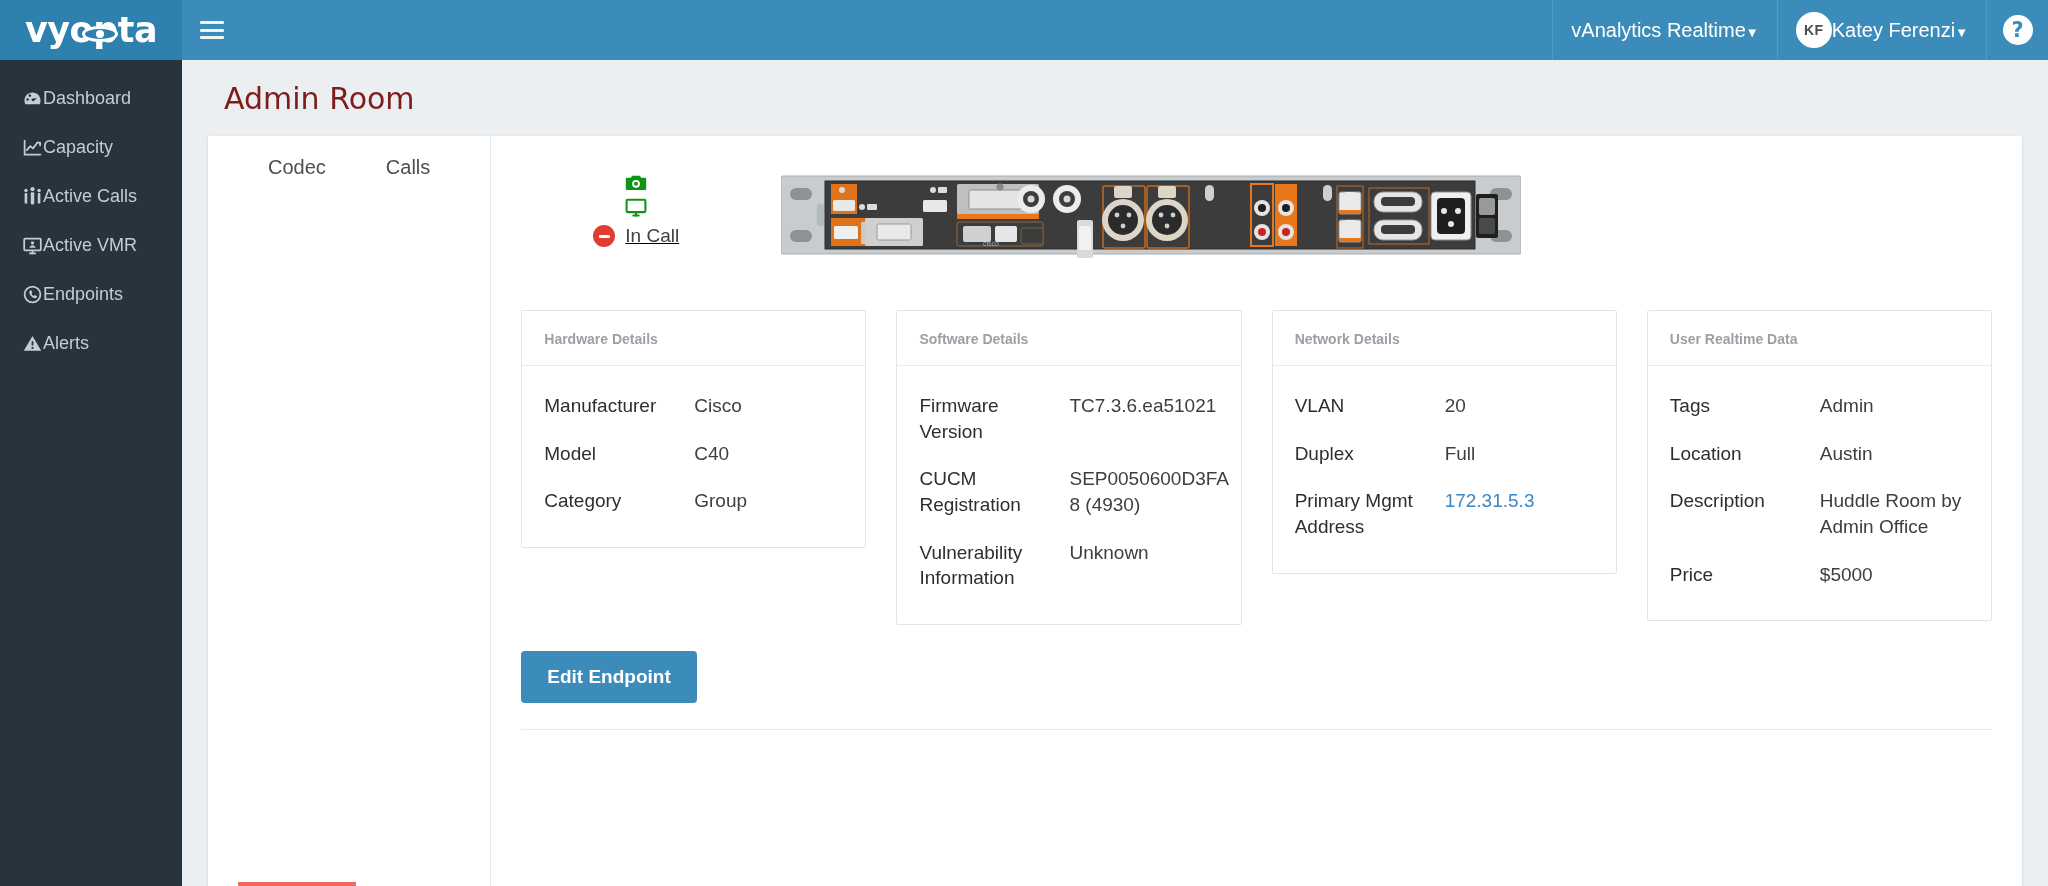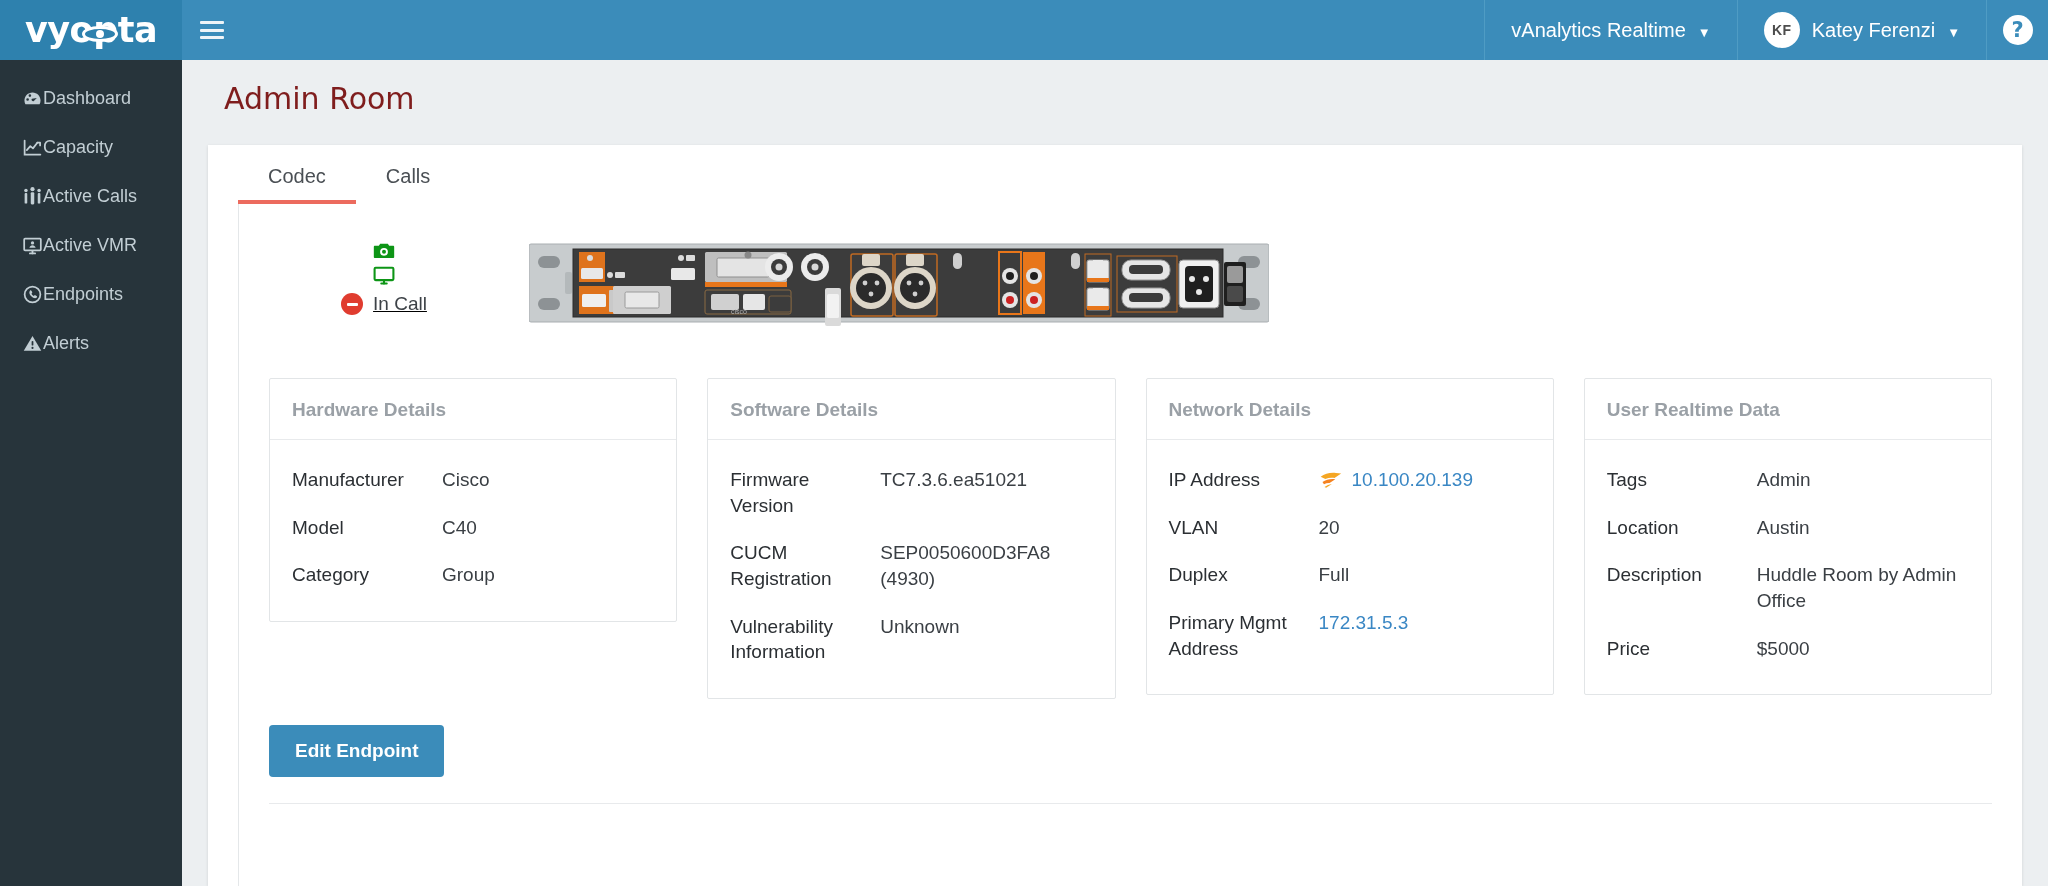--- a/index.html
+++ b/index.html
@@ -39,22 +39,22 @@
     content: ""; width: 8px; height: 8px; border-radius: 50%; background: #ffffff;
   }
   .hamburger-cell {
     width: 60px; display: flex; align-items: center; justify-content: center;
     cursor: pointer;
   }
   .hamburger { width: 24px; height: 18px; display: flex; flex-direction: column; justify-content: space-between; }
   .hamburger span { display: block; height: 3px; background: #eef4f8; border-radius: 1px; }
   .topbar-spacer { flex: 1; }
   .topbar-item {
-    display: flex; align-items: center; gap: 12px;
-    padding: 0 26px; color: #ffffff; font-size: 20px;
+    display: flex; align-items: center; 
+    padding: 0 18px; color: #ffffff; font-size: 20px;
     border-left: 1px solid #4f9cc4; cursor: pointer;
     white-space: nowrap;
   }
   .caret { font-size: 13px; line-height: 1; position: relative; top: 2px; }
   .avatar {
     width: 36px; height: 36px; border-radius: 50%;
     background: #ffffff; color: #4d4d4d;
     font-size: 14px; font-weight: bold;
     display: flex; align-items: center; justify-content: center;
     letter-spacing: 0.3px;
@@ -99,23 +99,22 @@
     position: relative;
   }
   .page-title {
     font-size: 30px; color: #7f1d1d; font-weight: normal;
     padding: 24px 0 22px 16px; line-height: 1;
     font-family: "DejaVu Sans", sans-serif;
   }
   .content-card {
     background: #ffffff; flex: 1; min-height: 0;
     box-shadow: 0 1px 3px rgba(0,0,0,0.12);
-    display: flex; flex-direction: column;
+    display: flex; flex-direction: row;
     overflow: hidden;
-    margin-top: 9px;
   }
 
   
   .tabs { display: flex; padding: 0 0 0 30px; position: relative; }
   .tab {
     padding: 20px 30px 16px 30px; font-size: 20px;
     color: #4a4f54; cursor: pointer; position: relative;
   }
   .tab.active::after {
     content: ""; position: absolute; left: 0; right: 0; bottom: 0;
@@ -159,21 +158,21 @@
     align-items: flex-start;
   }
   .info-card {
     flex: 1; background: #ffffff;
     border: 1px solid #e2e5e7;
     border-radius: 2px;
   }
   .info-card-head {
     padding: 20px 22px 18px 22px;
     border-bottom: 1px solid #e8eaec;
-    font-size: 19px; font-weight: bold; color: #9aa0a6;
+    font-size: 14px; font-weight: bold; color: #9aa0a6;
   }
   .info-card-body { padding: 16px 10px 22px 22px; }
   .kv {
     display: flex; align-items: flex-start;
     padding: 11px 0;
   }
   .k {
     width: 150px; min-width: 150px; flex-shrink: 0;
     font-size: 19px; font-weight: normal; color: #2b2f33;
     line-height: 1.35; padding-right: 10px;
@@ -497,31 +496,20 @@
                   <div class="k">Vulnerability Information</div>
                   <div class="v">Unknown</div>
                 </div>
               </div>
             </div>
 
             <div class="info-card">
               <div class="info-card-head">Network Details</div>
               <div class="info-card-body">
                 <div class="kv">
-                  <div class="k">IP Address</div>
-                  <div class="v link inline-icon">
-                    <svg class="sw-icon" width="24" height="18" viewBox="0 0 26 20">
-                      <path d="M1.5 6.5C6 3 12 1.5 18.5 2.2l5.8.6-7.4 4.9c-3.5-.6-7-.2-10.2 1.1z" fill="#f5a623"></path>
-                      <path d="M3.5 12.3c4.2-2.9 9.4-4 14.3-3.2l-6.4 4.3c-2.2-.1-4.3.3-6.2 1.2z" fill="#f58220"></path>
-                      <path d="M5.8 17.9c2.4-1.9 5.2-3.1 8.1-3.5l-6.3 4.2z" fill="#f5a623"></path>
-                    </svg>
-                    <span>10.100.20.139</span>
-                  </div>
-                </div>
-                <div class="kv">
                   <div class="k">VLAN</div>
                   <div class="v">20</div>
                 </div>
                 <div class="kv">
                   <div class="k">Duplex</div>
                   <div class="v">Full</div>
                 </div>
                 <div class="kv">
                   <div class="k">Primary Mgmt Address</div>
                   <div class="v link">172.31.5.3</div>

